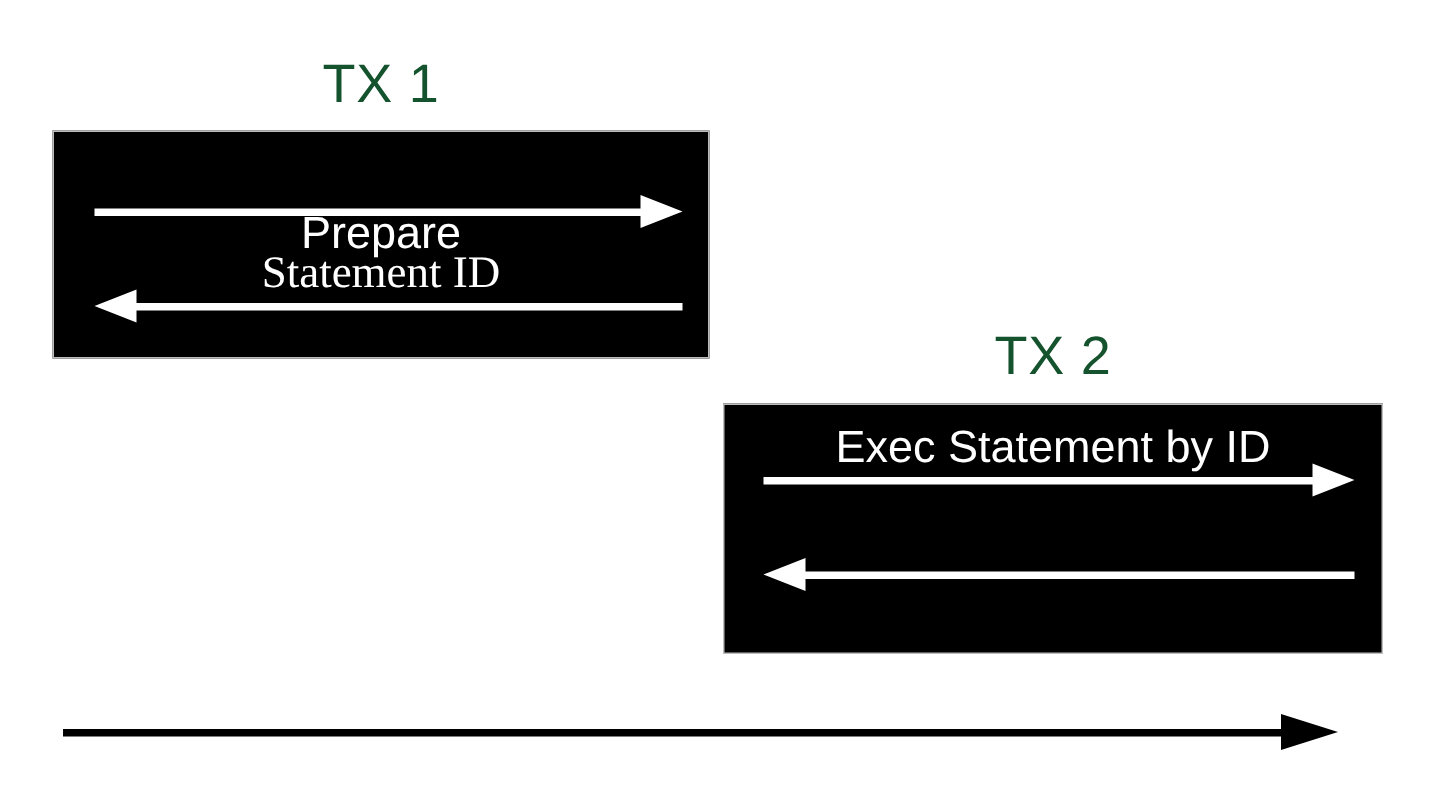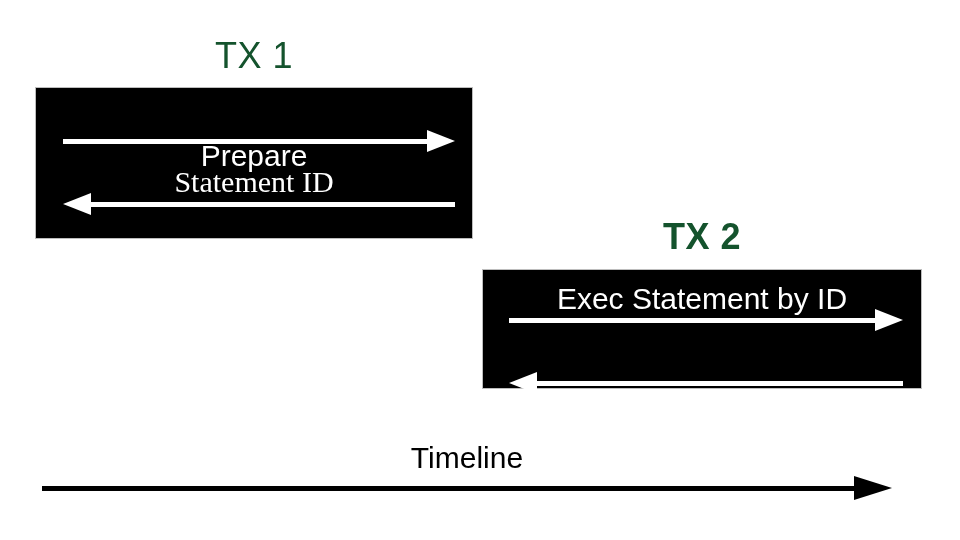--- a/index.html
+++ b/index.html
@@ -14,28 +14,28 @@
   }
   .tx-title {
     position: absolute;
     font-size: 36px;
     line-height: 1;
     color: #14532d;
     text-align: center;
     letter-spacing: 0.5px;
   }
   .tx-title.tx1 { left: 35px; top: 38px; width: 438px; }
-  .tx-title.tx2 { left: 482px; top: 219px; width: 440px; font-weight: bold; }
+  .tx-title.tx2 { left: 482px; top: 219px; width: 440px; }
   .tx-box {
     position: absolute;
     background: #000000;
     border: 1px solid #bdbdbd;
   }
   .tx-box.box1 { left: 35px; top: 87px; width: 438px; height: 152px; }
-  .tx-box.box2 { left: 482px; top: 269px; width: 440px; height: 120px; }
+  .tx-box.box2 { left: 482px; top: 269px; width: 440px; height: 167px; }
   .msg-label {
     position: absolute;
     left: 0;
     width: 100%;
     text-align: center;
     color: #ffffff;
     font-size: 30px;
     line-height: 1;
     font-weight: 400;
   }
@@ -134,19 +134,18 @@
     <div class="arrow dir-right row1">
       <div class="line"></div>
       <div class="head"></div>
     </div>
     <div class="arrow dir-left row2">
       <div class="line"></div>
       <div class="head"></div>
     </div>
   </div>
 
-  <div class="timeline-label">Timeline</div>
   <div class="timeline-arrow">
     <div class="line"></div>
     <div class="head"></div>
   </div>
 
 </div>
 
 </body></html>

